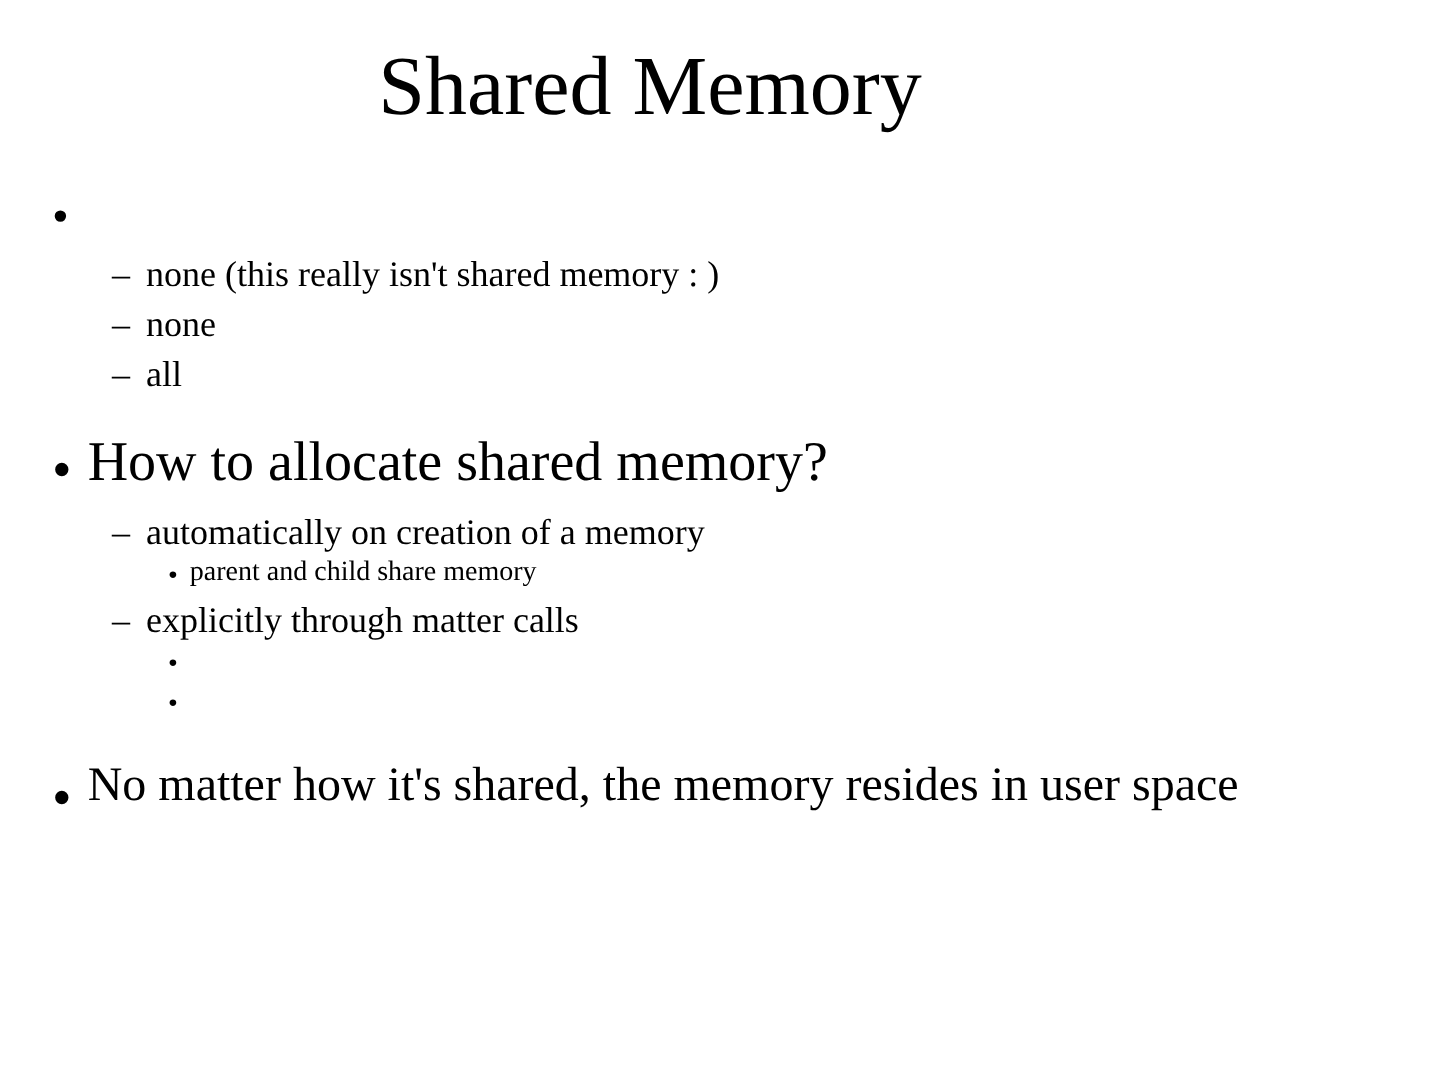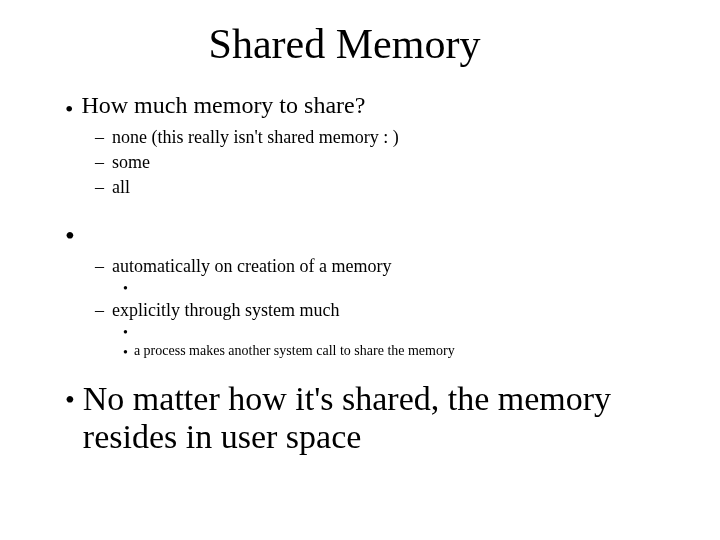--- a/index.html
+++ b/index.html
@@ -12,21 +12,21 @@
       width: 720px;
       height: 540px;
       background: #ffffff;
       font-family: 'Times New Roman', Times, serif;
       overflow: hidden;
     }
 
     .slide {
       width: 674px;
       height: 540px;
-      padding: 20px 50px 20px 65px;
+      padding: 20px 50px 20px 26px;
       display: flex;
       flex-direction: column;
     }
 
     .slide-title {
       text-align: center;
       font-size: 42px;
       font-weight: normal;
       margin-bottom: 24px;
       color: #000000;
@@ -110,82 +110,82 @@
 
     .bullet-l1-large {
       font-size: 28px;
     }
 
     .last-bullet {
       margin-top: 6px;
     }
 
     .last-bullet .bullet-l1-text {
-      font-size: 34px;
+      font-size: 24px;
     }
   </style>
 </head>
 <body>
 
 <div class="slide">
   <h1 class="slide-title">Shared Memory</h1>
 
   <div class="content">
 
     <div>
       <div class="bullet-l1">
         <span class="bullet-l1-dot">•</span>
-        <span class="bullet-l1-text">How much memory to share?</span>
       </div>
       <div class="sub-items">
         <div class="dash-item">
           <span class="dash">–</span>
           <span class="dash-text">none (this really isn't shared memory : )</span>
         </div>
         <div class="dash-item">
           <span class="dash">–</span>
-          <span class="dash-text">some</span>
+          <span class="dash-text">none</span>
         </div>
         <div class="dash-item">
           <span class="dash">–</span>
           <span class="dash-text">all</span>
         </div>
       </div>
     </div>
 
     <div style="margin-top: 6px;">
       <div class="bullet-l1 bullet-l1-large">
         <span class="bullet-l1-dot">•</span>
+        <span class="bullet-l1-text">How to allocate shared memory?</span>
       </div>
       <div class="sub-items">
 
         <div>
           <div class="dash-item">
             <span class="dash">–</span>
             <span class="dash-text">automatically on creation of a memory</span>
           </div>
           <div class="sub-sub-items">
             <div class="sub-bullet">
               <span class="sub-bullet-dot">•</span>
+              <span class="sub-bullet-text">parent and child share memory</span>
             </div>
           </div>
         </div>
 
         <div>
           <div class="dash-item">
             <span class="dash">–</span>
-            <span class="dash-text">explicitly through system much</span>
+            <span class="dash-text">explicitly through matter calls</span>
           </div>
           <div class="sub-sub-items">
             <div class="sub-bullet">
               <span class="sub-bullet-dot">•</span>
             </div>
             <div class="sub-bullet">
               <span class="sub-bullet-dot">•</span>
-              <span class="sub-bullet-text">a process makes another system call to share the memory</span>
             </div>
           </div>
         </div>
       </div>
     </div>
 
     <div class="last-bullet" style="margin-top: 8px;">
       <div class="bullet-l1 bullet-l1-large">
         <span class="bullet-l1-dot">•</span>
         <span class="bullet-l1-text">No matter how it's shared, the memory resides in user space</span>

